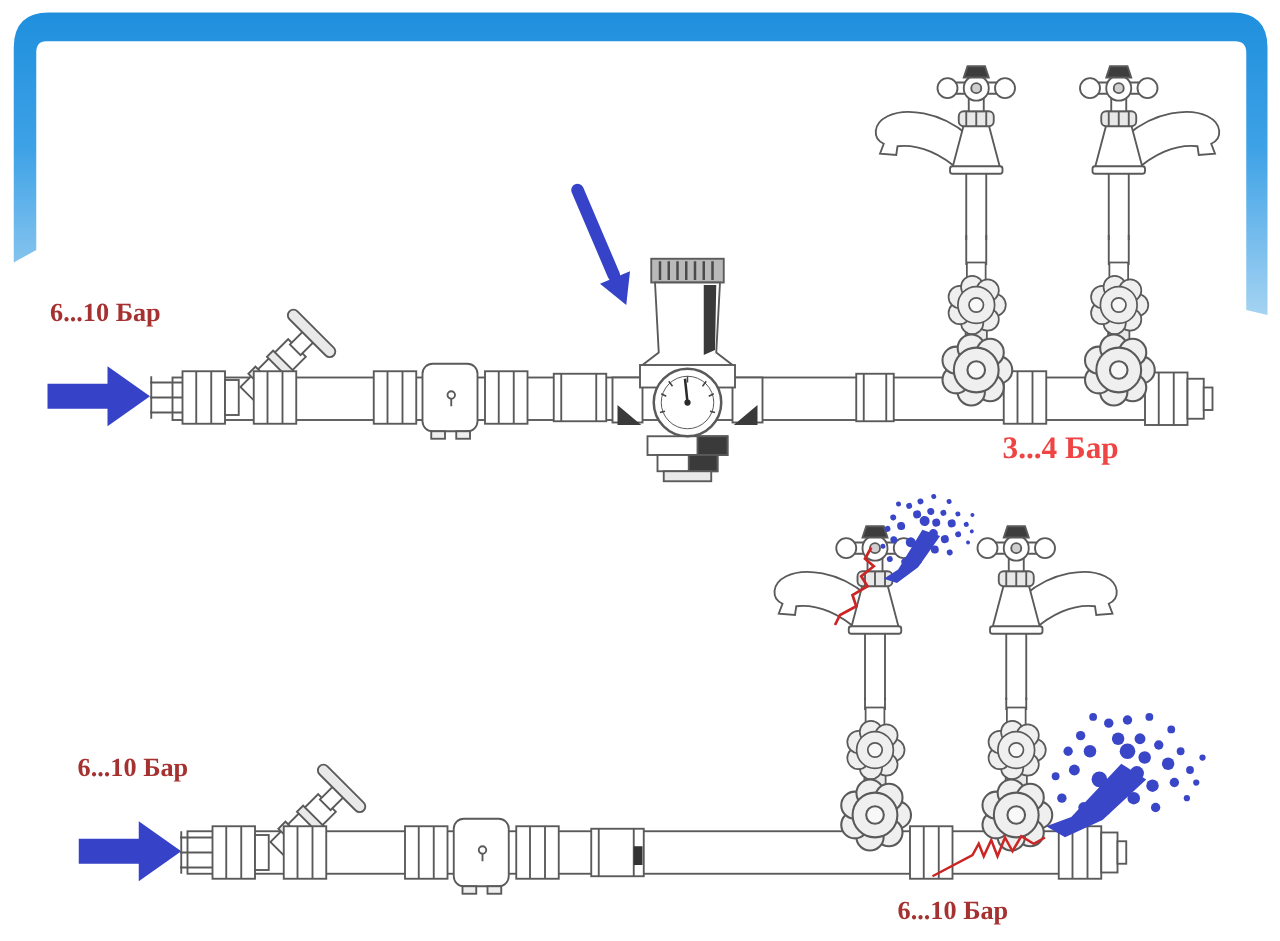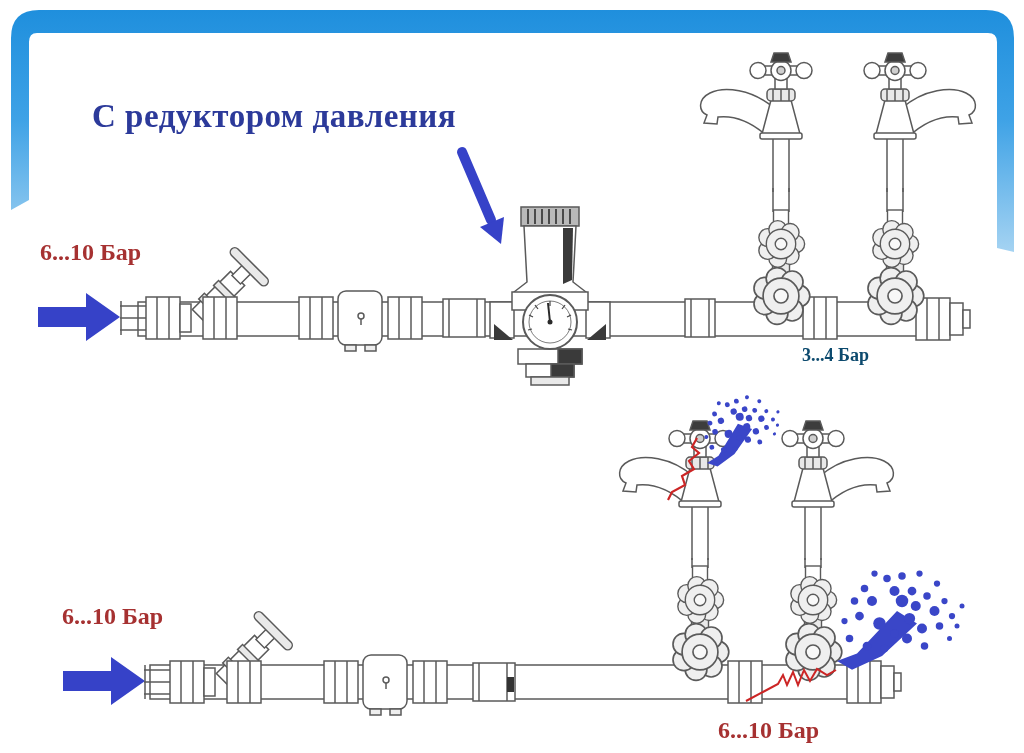--- a/index.html
+++ b/index.html
@@ -1,22 +1,22 @@
 <!DOCTYPE html>
 <html><head>
 <meta charset="utf-8">
 <style>
   html,body{margin:0;padding:0;background:#fff;}
   .stage{position:relative;width:1024px;height:753px;background:#ffffff;overflow:hidden;
          font-family:"Liberation Serif","DejaVu Serif",serif;}
   .stage svg{position:absolute;left:0;top:0;}
   .lbl{position:absolute;font-weight:bold;white-space:nowrap;line-height:1;}
   .lbl.title{font-size:33px;color:#2c3a9a;letter-spacing:.5px;}
-  .lbl.red{font-size:24px;color:#a63131;}
-  .lbl.green{font-size:18px;color:#0c4a6e;}
+  .lbl.red{font-size:21px;color:#a63131;}
+  .lbl.green{font-size:25px;color:#ef4444;}
 </style>
 </head>
 <body>
 
 <div class="stage">
 <svg width="1024" height="753" viewBox="0 0 1024 753">
   <defs>
     <linearGradient id="frameGrad" x1="0" y1="0" x2="0" y2="1">
       <stop offset="0" stop-color="#1f8fdd"></stop>
       <stop offset="0.45" stop-color="#3ea2e6"></stop>
@@ -253,18 +253,17 @@
     <use href="#faucetL" transform="translate(906,410) scale(-1,1)"></use>
 
     <path d="M697,438 l-5,9 7,6 -10,8 5,8 -12,7 3,9 -13,7 -4,8" fill="none" stroke="#cc2525" stroke-width="2.2"></path>
     <path d="M746,701 L778,684 l5,-9 4,10 6,-13 5,13 6,-15 6,11 7,-12 10,6 9,-5" fill="none" stroke="#cc2525" stroke-width="2"></path>
 
     <use href="#spray" transform="translate(707,463) scale(0.8) rotate(-12)"></use>
     <use href="#spray" transform="translate(837,661) scale(1.25)"></use>
   </g>
 </svg>
 
-<div class="lbl title" style="left:92px;top:100px;">С редуктором давления</div>
 <div class="lbl red" style="left:40px;top:240px;">6...10 Бар</div>
 <div class="lbl green" style="left:802px;top:346px;">3...4 Бар</div>
 <div class="lbl red" style="left:62px;top:604px;">6...10 Бар</div>
 <div class="lbl red" style="left:718px;top:718px;">6...10 Бар</div>
 </div>
 
 </body></html>

